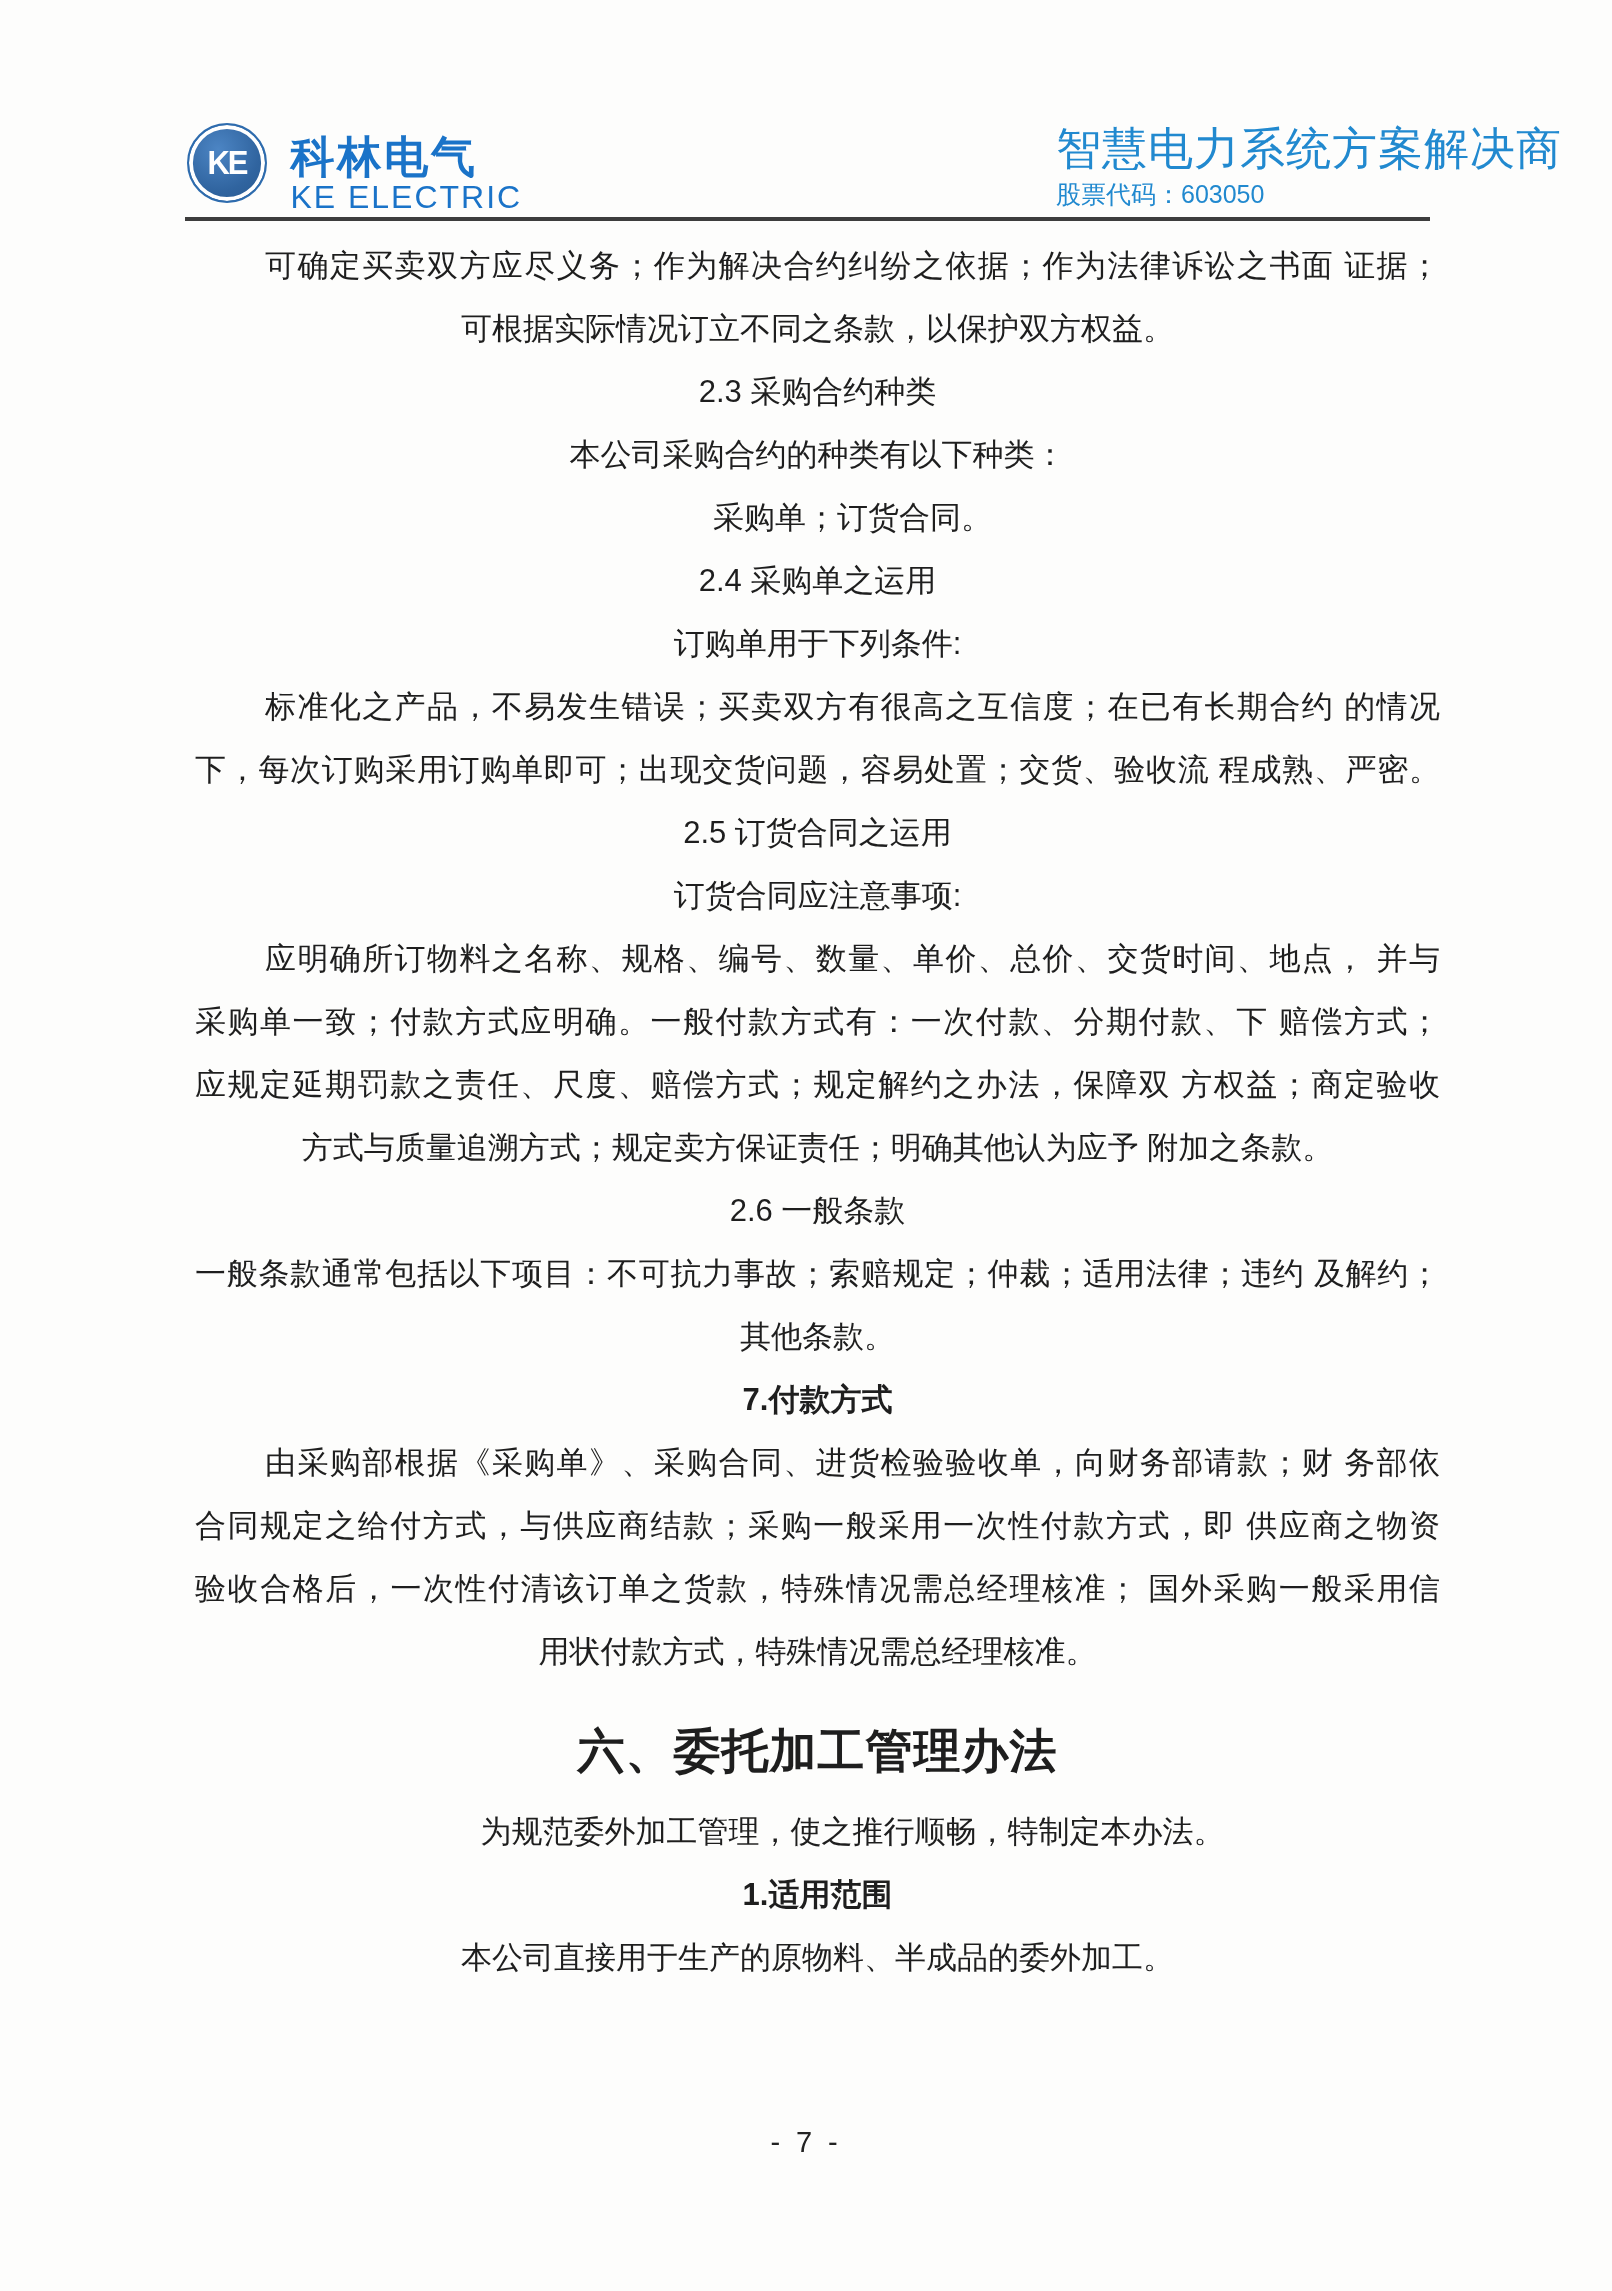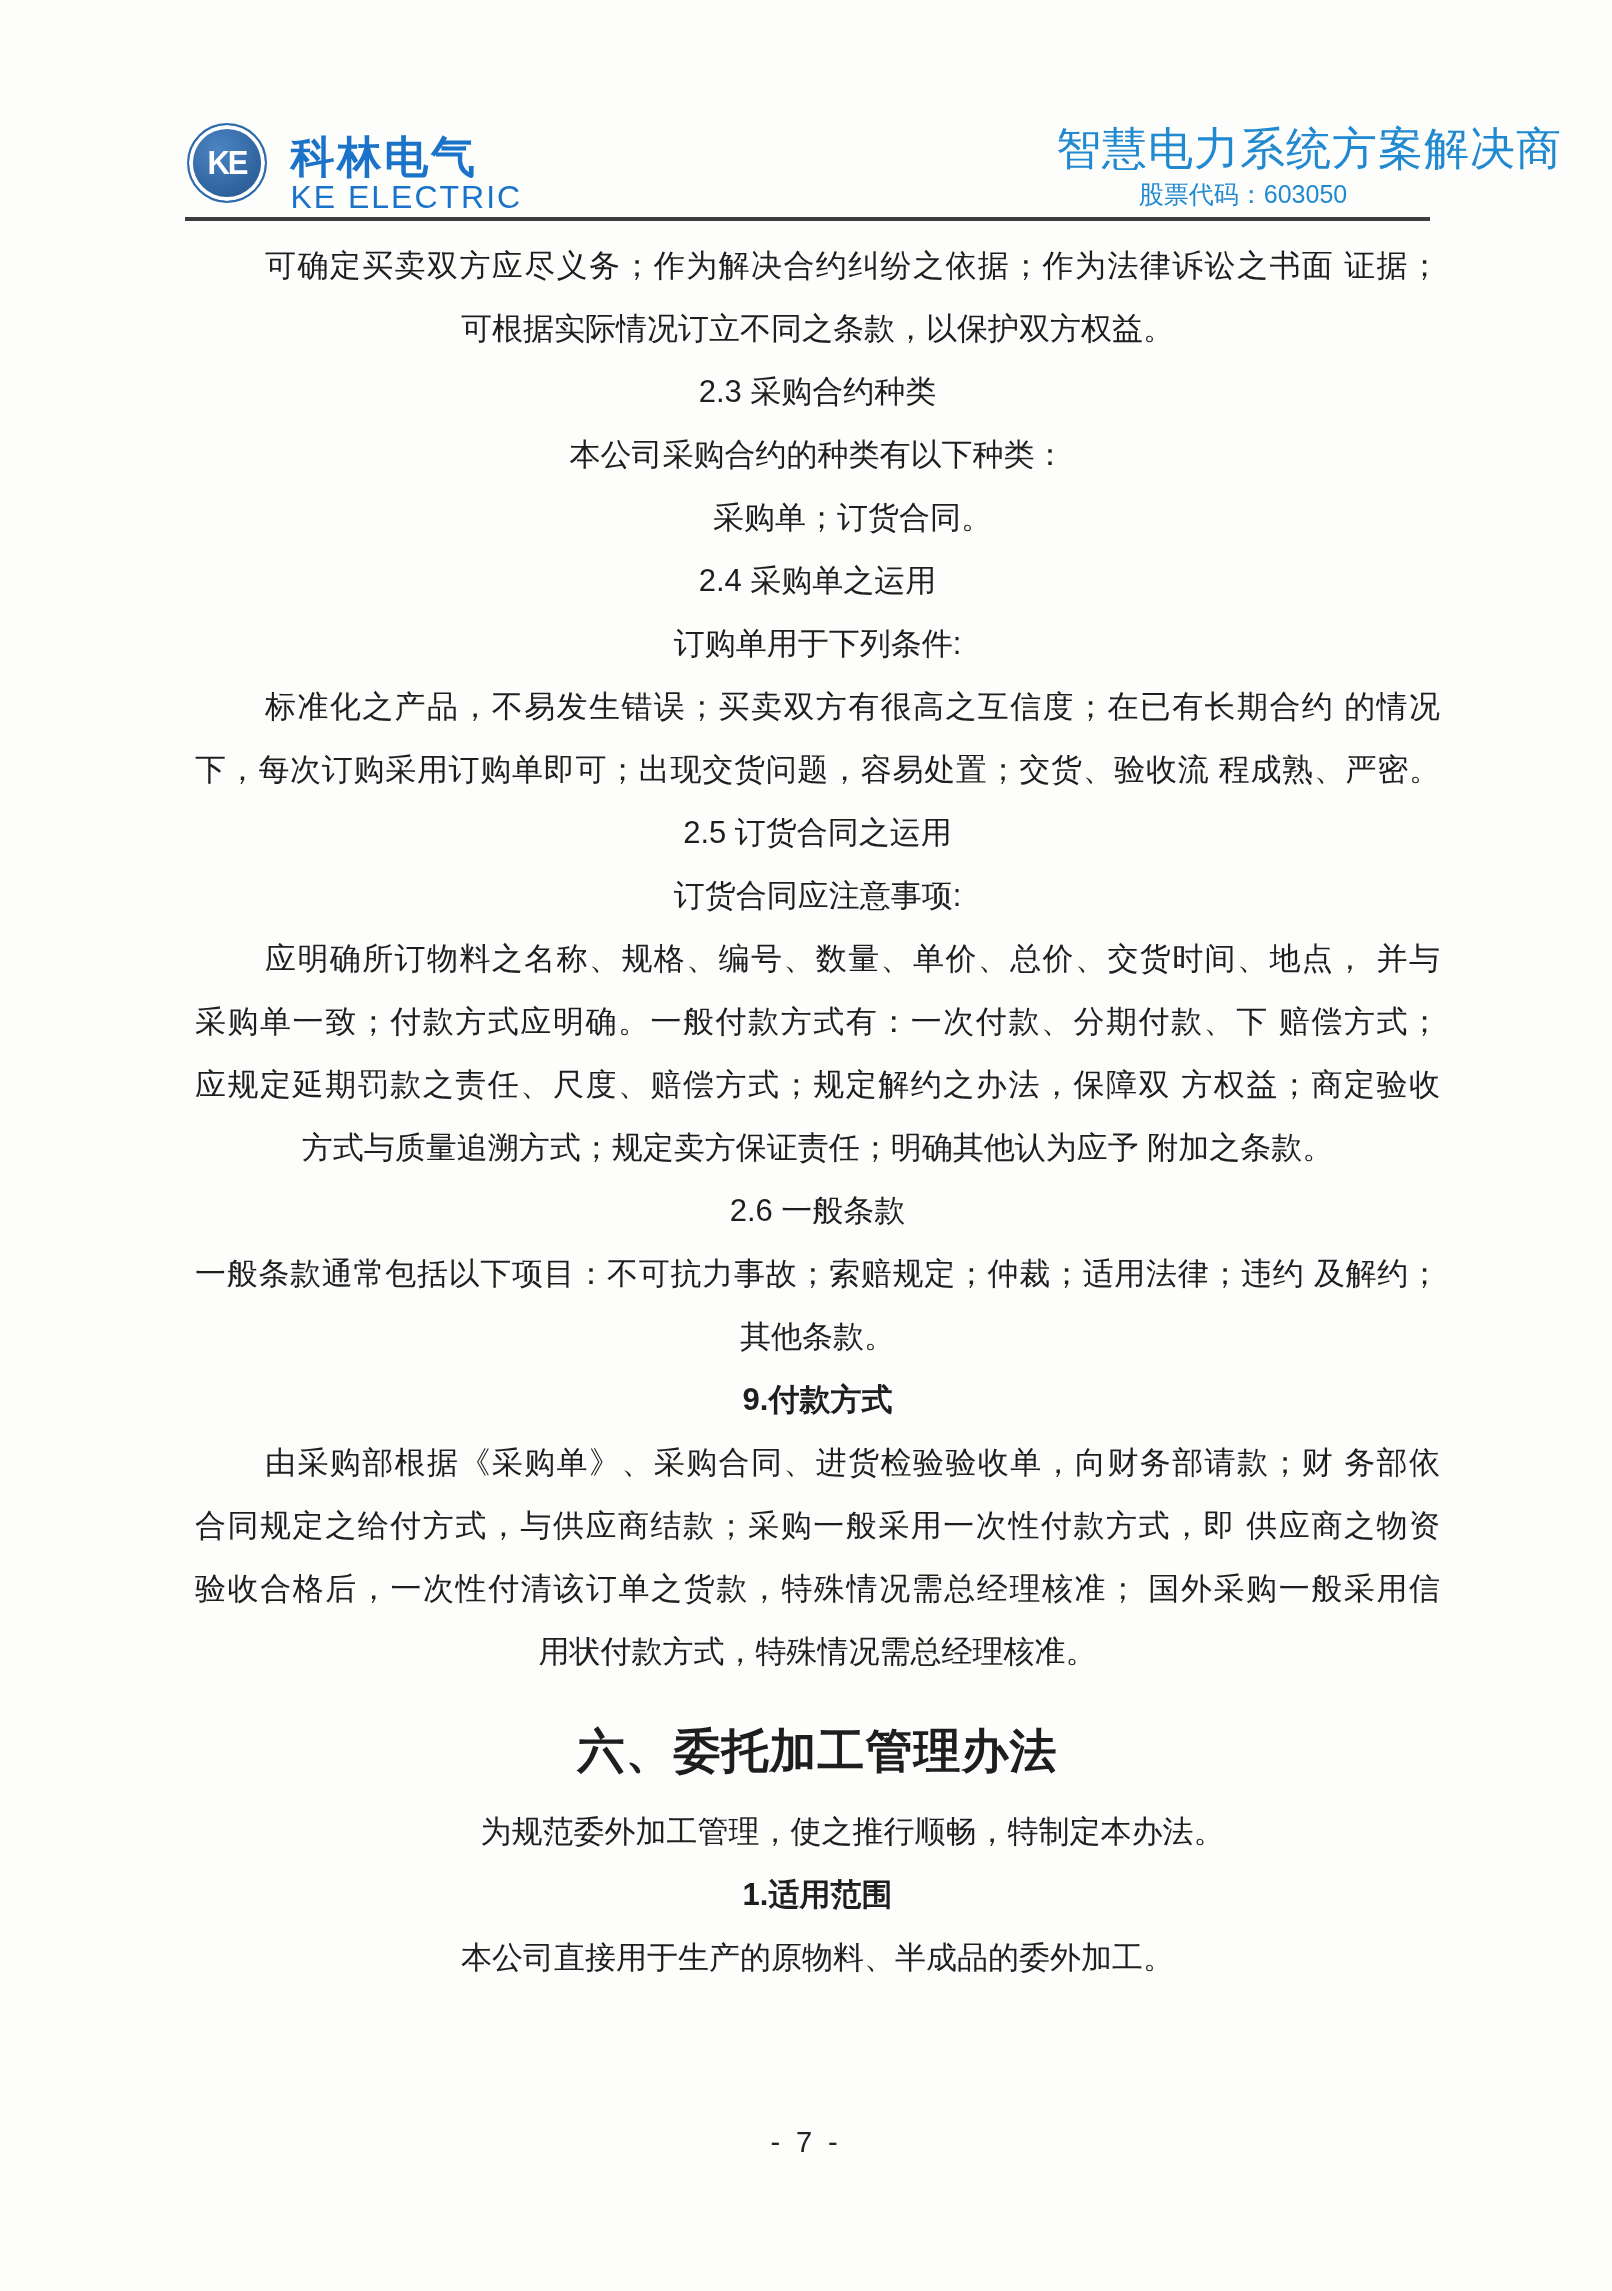--- a/index.html
+++ b/index.html
@@ -45,21 +45,21 @@
   .header-right {
     position:absolute; left:1056px; top:125px; width:374px;
     text-align:left;
   }
   .tagline {
     color:var(--tagline-blue);
     font-size:45px; line-height:47px; letter-spacing:1px; white-space:nowrap;
   }
   .stock-code {
     color:var(--tagline-blue);
-    font-size:25px; line-height:29px; margin-top:7.8px; white-space:nowrap;text-align:center;
+    font-size:25px; line-height:29px; margin-top:7.8px; white-space:nowrap;
   }
   .divider {
     position:absolute; left:185px; top:217px;
     width:1245px; height:3.9px; background:var(--divider);
   }
 
   
   .doc-body {
     position:absolute; left:195px; top:234px; width:1245px;
     color:var(--ink);
@@ -118,21 +118,21 @@
       <div class="line body fill">下，每次订购采用订购单即可；出现交货问题，容易处置；交货、验收流 程成熟、严密。</div>
       <div class="line body">2.5 订货合同之运用</div>
       <div class="line body">订货合同应注意事项:</div>
       <div class="line body indent fill">应明确所订物料之名称、规格、编号、数量、单价、总价、交货时间、地点， 并与</div>
       <div class="line body fill">采购单一致；付款方式应明确。一般付款方式有：一次付款、分期付款、下 赔偿方式；</div>
       <div class="line body fill">应规定延期罚款之责任、尺度、赔偿方式；规定解约之办法，保障双 方权益；商定验收</div>
       <div class="line body">方式与质量追溯方式；规定卖方保证责任；明确其他认为应予 附加之条款。</div>
       <div class="line body">2.6 一般条款</div>
       <div class="line body fill">一般条款通常包括以下项目：不可抗力事故；索赔规定；仲裁；适用法律；违约 及解约；</div>
       <div class="line body">其他条款。</div>
-      <div class="line h2">9.付款方式</div>
+      <div class="line h2">7.付款方式</div>
       <div class="line body indent fill">由采购部根据《采购单》、采购合同、进货检验验收单，向财务部请款；财 务部依</div>
       <div class="line body fill">合同规定之给付方式，与供应商结款；采购一般采用一次性付款方式，即 供应商之物资</div>
       <div class="line body fill">验收合格后，一次性付清该订单之货款，特殊情况需总经理核准； 国外采购一般采用信</div>
       <div class="line body">用状付款方式，特殊情况需总经理核准。</div>
       <div class="line h1">六、委托加工管理办法</div>
       <div class="line body indent">为规范委外加工管理，使之推行顺畅，特制定本办法。</div>
       <div class="line h2">1.适用范围</div>
       <div class="line body">本公司直接用于生产的原物料、半成品的委外加工。</div>
     </div>
 

